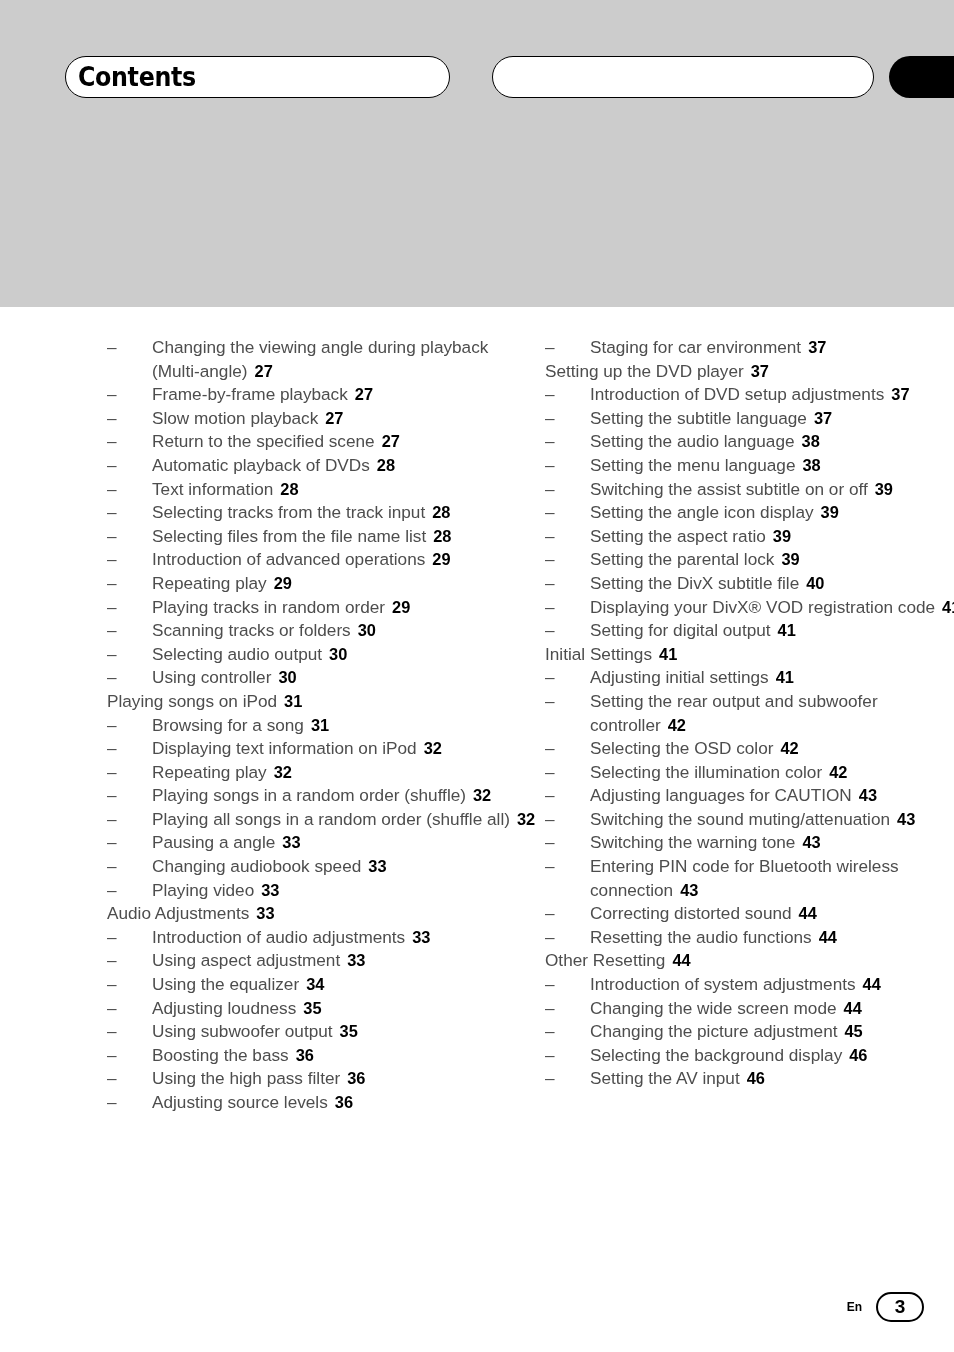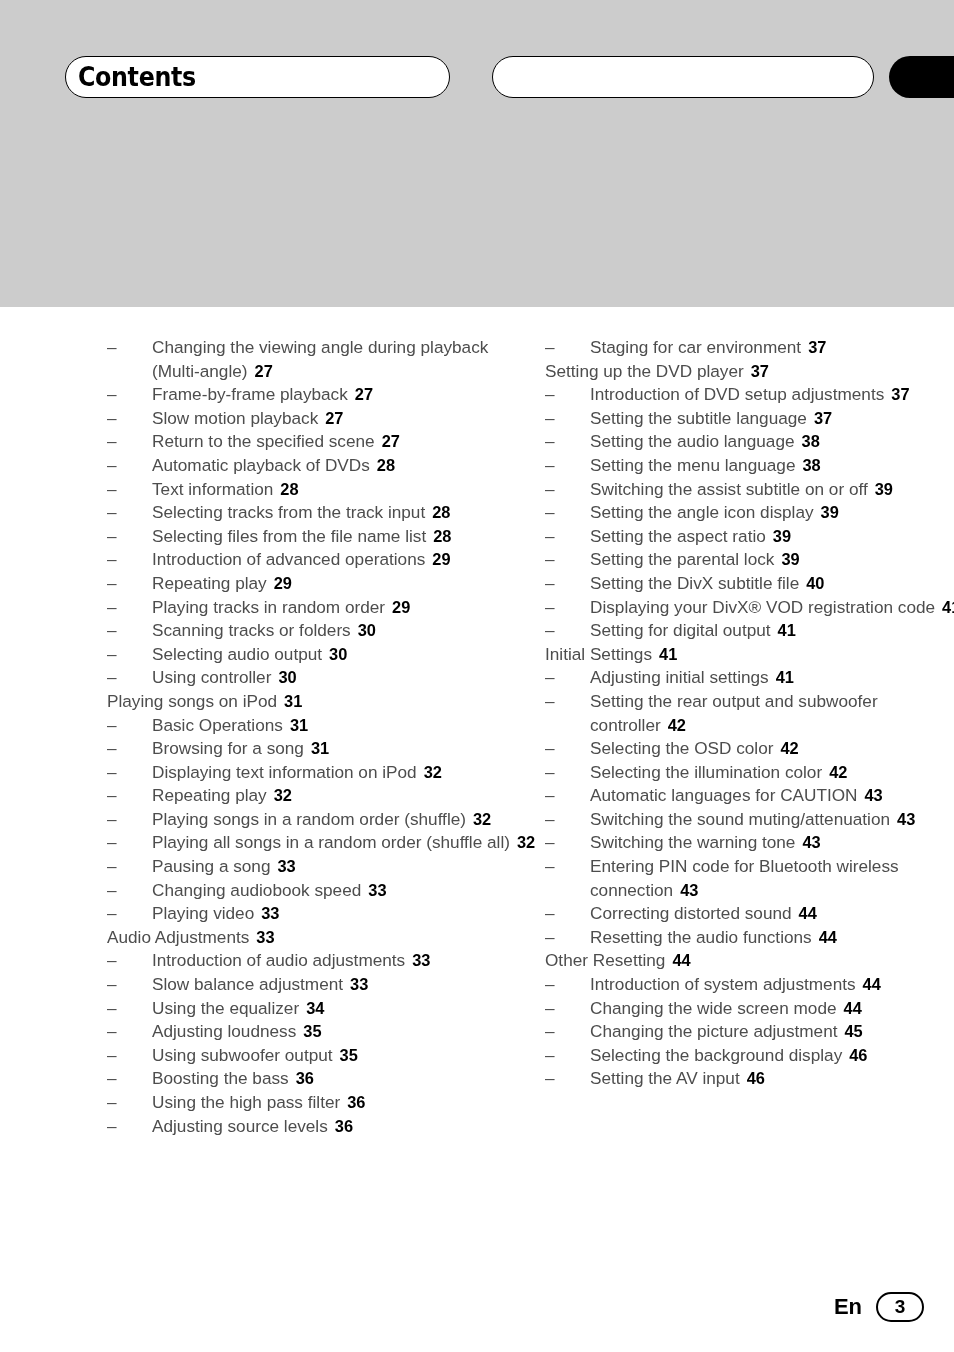--- a/index.html
+++ b/index.html
@@ -127,21 +127,21 @@
   
   #footer {
     position: absolute;
     right: 30px;
     bottom: 30px;
     display: flex;
     align-items: center;
     gap: 14px;
   }
   #footer-lang {
-    font-size: 22px;
+    font-size: 12px;
     font-weight: bold;
     color: #000000;
   }
   #footer-pageno {
     box-sizing: border-box;
     min-width: 48px;
     height: 30px;
     border: 2px solid #000000;
     border-radius: 15px;
     display: flex;
@@ -177,32 +177,31 @@
       <div class="toc-entry sub"><span class="dash"></span><span>Text information</span><span class="pageno">28</span></div>
       <div class="toc-entry sub"><span class="dash"></span><span>Selecting tracks from the track input</span><span class="pageno">28</span></div>
       <div class="toc-entry sub"><span class="dash"></span><span>Selecting files from the file name list</span><span class="pageno">28</span></div>
       <div class="toc-entry sub"><span class="dash"></span><span>Introduction of advanced operations</span><span class="pageno">29</span></div>
       <div class="toc-entry sub"><span class="dash"></span><span>Repeating play</span><span class="pageno">29</span></div>
       <div class="toc-entry sub"><span class="dash"></span><span>Playing tracks in random order</span><span class="pageno">29</span></div>
       <div class="toc-entry sub"><span class="dash"></span><span>Scanning tracks or folders</span><span class="pageno">30</span></div>
       <div class="toc-entry sub"><span class="dash"></span><span>Selecting audio output</span><span class="pageno">30</span></div>
       <div class="toc-entry sub"><span class="dash"></span><span>Using controller</span><span class="pageno">30</span></div>
       <div class="toc-entry section"><span>Playing songs on iPod</span><span class="pageno">31</span></div>
-      <div class="toc-entry sub"><span class="dash"></span><span>Basic Operations</span><span class="pageno">31</span></div>
       <div class="toc-entry sub"><span class="dash"></span><span>Browsing for a song</span><span class="pageno">31</span></div>
       <div class="toc-entry sub"><span class="dash"></span><span>Displaying text information on iPod</span><span class="pageno">32</span></div>
       <div class="toc-entry sub"><span class="dash"></span><span>Repeating play</span><span class="pageno">32</span></div>
       <div class="toc-entry sub"><span class="dash"></span><span>Playing songs in a random order (shuffle)</span><span class="pageno">32</span></div>
       <div class="toc-entry sub"><span class="dash"></span><span>Playing all songs in a random order (shuffle all)</span><span class="pageno">32</span></div>
-      <div class="toc-entry sub"><span class="dash"></span><span>Pausing a song</span><span class="pageno">33</span></div>
+      <div class="toc-entry sub"><span class="dash"></span><span>Pausing a angle</span><span class="pageno">33</span></div>
       <div class="toc-entry sub"><span class="dash"></span><span>Changing audiobook speed</span><span class="pageno">33</span></div>
       <div class="toc-entry sub"><span class="dash"></span><span>Playing video</span><span class="pageno">33</span></div>
       <div class="toc-entry section"><span>Audio Adjustments</span><span class="pageno">33</span></div>
       <div class="toc-entry sub"><span class="dash"></span><span>Introduction of audio adjustments</span><span class="pageno">33</span></div>
-      <div class="toc-entry sub"><span class="dash"></span><span>Slow balance adjustment</span><span class="pageno">33</span></div>
+      <div class="toc-entry sub"><span class="dash"></span><span>Using aspect adjustment</span><span class="pageno">33</span></div>
       <div class="toc-entry sub"><span class="dash"></span><span>Using the equalizer</span><span class="pageno">34</span></div>
       <div class="toc-entry sub"><span class="dash"></span><span>Adjusting loudness</span><span class="pageno">35</span></div>
       <div class="toc-entry sub"><span class="dash"></span><span>Using subwoofer output</span><span class="pageno">35</span></div>
       <div class="toc-entry sub"><span class="dash"></span><span>Boosting the bass</span><span class="pageno">36</span></div>
       <div class="toc-entry sub"><span class="dash"></span><span>Using the high pass filter</span><span class="pageno">36</span></div>
       <div class="toc-entry sub"><span class="dash"></span><span>Adjusting source levels</span><span class="pageno">36</span></div>
     </div>
   <div class="toc-col" id="col-right">
       <div class="toc-entry sub"><span class="dash"></span><span>Staging for car environment</span><span class="pageno">37</span></div>
       <div class="toc-entry section"><span>Setting up the DVD player</span><span class="pageno">37</span></div>
@@ -215,21 +214,21 @@
       <div class="toc-entry sub"><span class="dash"></span><span>Setting the aspect ratio</span><span class="pageno">39</span></div>
       <div class="toc-entry sub"><span class="dash"></span><span>Setting the parental lock</span><span class="pageno">39</span></div>
       <div class="toc-entry sub"><span class="dash"></span><span>Setting the DivX subtitle file</span><span class="pageno">40</span></div>
       <div class="toc-entry sub"><span class="dash"></span><span>Displaying your DivX® VOD registration code</span><span class="pageno">41</span></div>
       <div class="toc-entry sub"><span class="dash"></span><span>Setting for digital output</span><span class="pageno">41</span></div>
       <div class="toc-entry section"><span>Initial Settings</span><span class="pageno">41</span></div>
       <div class="toc-entry sub"><span class="dash"></span><span>Adjusting initial settings</span><span class="pageno">41</span></div>
       <div class="toc-entry sub"><span class="dash"></span><span>Setting the rear output and subwoofer controller</span><span class="pageno">42</span></div>
       <div class="toc-entry sub"><span class="dash"></span><span>Selecting the OSD color</span><span class="pageno">42</span></div>
       <div class="toc-entry sub"><span class="dash"></span><span>Selecting the illumination color</span><span class="pageno">42</span></div>
-      <div class="toc-entry sub"><span class="dash"></span><span>Automatic languages for CAUTION</span><span class="pageno">43</span></div>
+      <div class="toc-entry sub"><span class="dash"></span><span>Adjusting languages for CAUTION</span><span class="pageno">43</span></div>
       <div class="toc-entry sub"><span class="dash"></span><span>Switching the sound muting/attenuation</span><span class="pageno">43</span></div>
       <div class="toc-entry sub"><span class="dash"></span><span>Switching the warning tone</span><span class="pageno">43</span></div>
       <div class="toc-entry sub"><span class="dash"></span><span>Entering PIN code for Bluetooth wireless connection</span><span class="pageno">43</span></div>
       <div class="toc-entry sub"><span class="dash"></span><span>Correcting distorted sound</span><span class="pageno">44</span></div>
       <div class="toc-entry sub"><span class="dash"></span><span>Resetting the audio functions</span><span class="pageno">44</span></div>
       <div class="toc-entry section"><span>Other Resetting</span><span class="pageno">44</span></div>
       <div class="toc-entry sub"><span class="dash"></span><span>Introduction of system adjustments</span><span class="pageno">44</span></div>
       <div class="toc-entry sub"><span class="dash"></span><span>Changing the wide screen mode</span><span class="pageno">44</span></div>
       <div class="toc-entry sub"><span class="dash"></span><span>Changing the picture adjustment</span><span class="pageno">45</span></div>
       <div class="toc-entry sub"><span class="dash"></span><span>Selecting the background display</span><span class="pageno">46</span></div>

